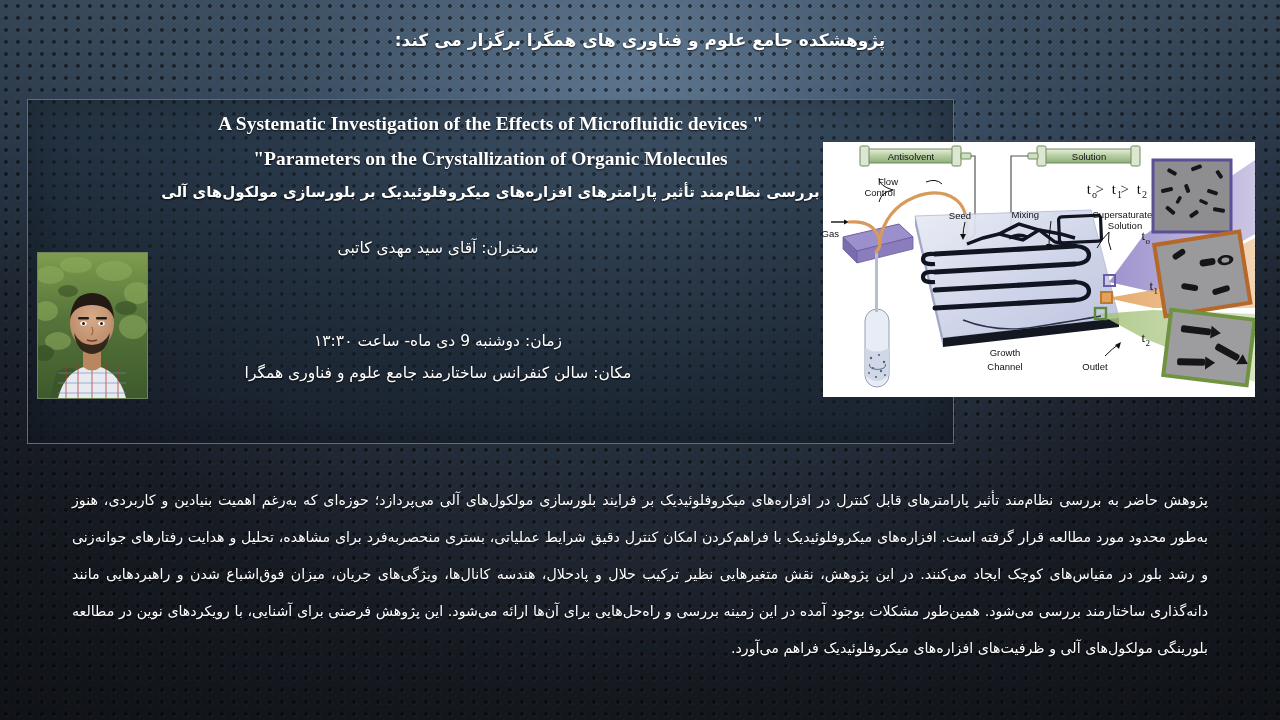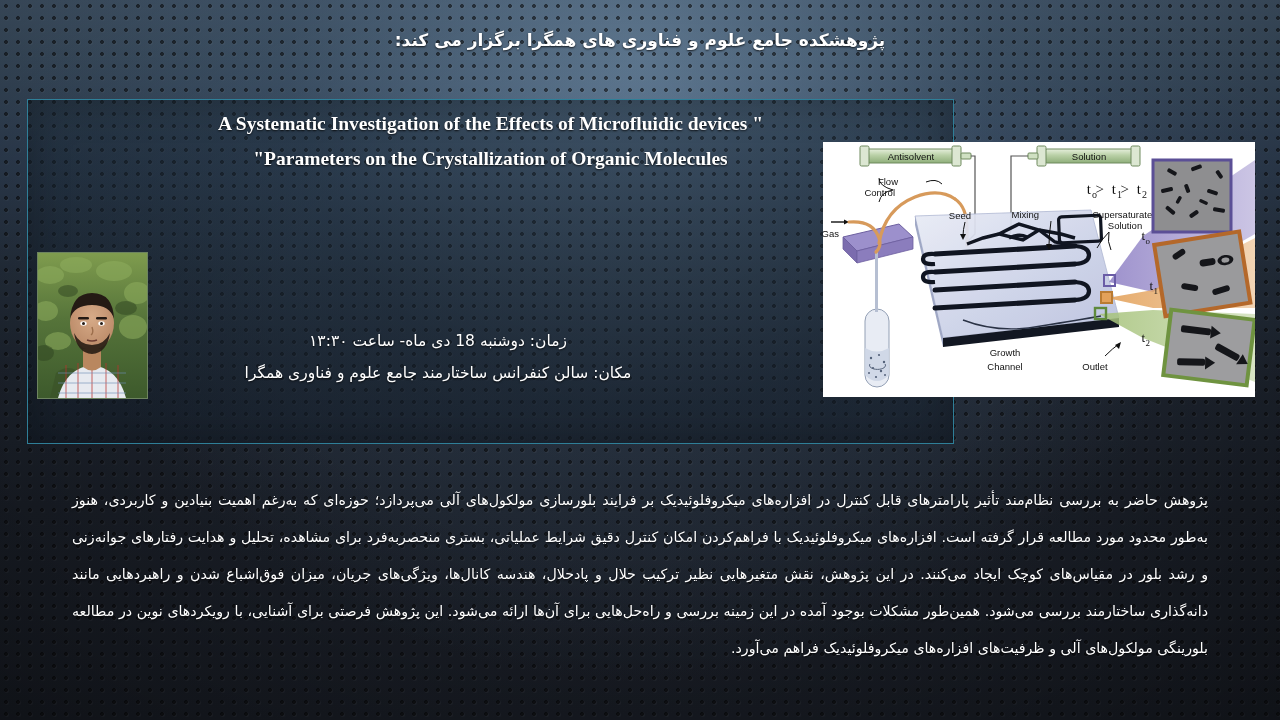--- a/index.html
+++ b/index.html
@@ -111,20 +111,21 @@
 
 <div id="header">
   <span>پژوهشکده جامع علوم و فناوری های همگرا برگزار می کند:</span>
 </div>
 
 <div id="card">
   <div id="card-inner">
 
     <div class="en-title" id="en-line1">A Systematic Investigation of the Effects of Microfluidic devices "</div>
     <div class="en-title" id="en-line2">"Parameters on the Crystallization of Organic Molecules</div>
+    <div id="fa-title">بررسی نظام‌مند تأثیر پارامترهای افزاره‌های میکروفلوئیدیک بر بلورسازی مولکول‌های آلی</div>
 
     <div id="portrait">
       <svg viewBox="0 0 109 145" preserveAspectRatio="xMidYMid slice">
         <defs>
           <linearGradient id="folig" x1="0" y1="0" x2="0" y2="1">
             <stop offset="0%" stop-color="#7f9c4e"></stop>
             <stop offset="45%" stop-color="#56743a"></stop>
             <stop offset="100%" stop-color="#3d5a2c"></stop>
           </linearGradient>
           <radialGradient id="skin" cx="50%" cy="40%" r="65%">
@@ -177,21 +178,22 @@
           <circle cx="45.5" cy="70.5" r="1.5"></circle>
             <circle cx="63.5" cy="70.5" r="1.5"></circle>
         </g>
         <path d="M54 74 q2 6 -1 8" stroke="#9c6e4b" stroke-width="1.4" fill="none"></path>
 
         <path d="M36 80 q3 20 18 21 q15 -1 18 -21 q-6 12 -18 12 q-12 0 -18 -12 z" fill="#2a1e16" opacity=".92"></path>
         <path d="M49 87 q5 2 10 0" stroke="#6d3d32" stroke-width="1.5" fill="none"></path>
       </svg>
     </div>
 
-    <div class="detail-line" id="d-time">زمان: دوشنبه 18 دی ماه- ساعت ۱۳:۳۰</div>
+    <div class="detail-line" id="d-speaker">سخنران: آقای سید مهدی کاتبی</div>
+    <div class="detail-line" id="d-time">زمان: دوشنبه 9 دی ماه- ساعت ۱۳:۳۰</div>
     <div class="detail-line" id="d-place">مکان: سالن کنفرانس ساختارمند جامع علوم و فناوری همگرا</div>
 
   </div>
 </div>
 
 <div id="figure">
 <svg width="432" height="255" viewBox="0 0 432 255">
   <defs>
     <linearGradient id="syr" x1="0" y1="0" x2="0" y2="1">
       <stop offset="0%" stop-color="#e6efdc"></stop>

